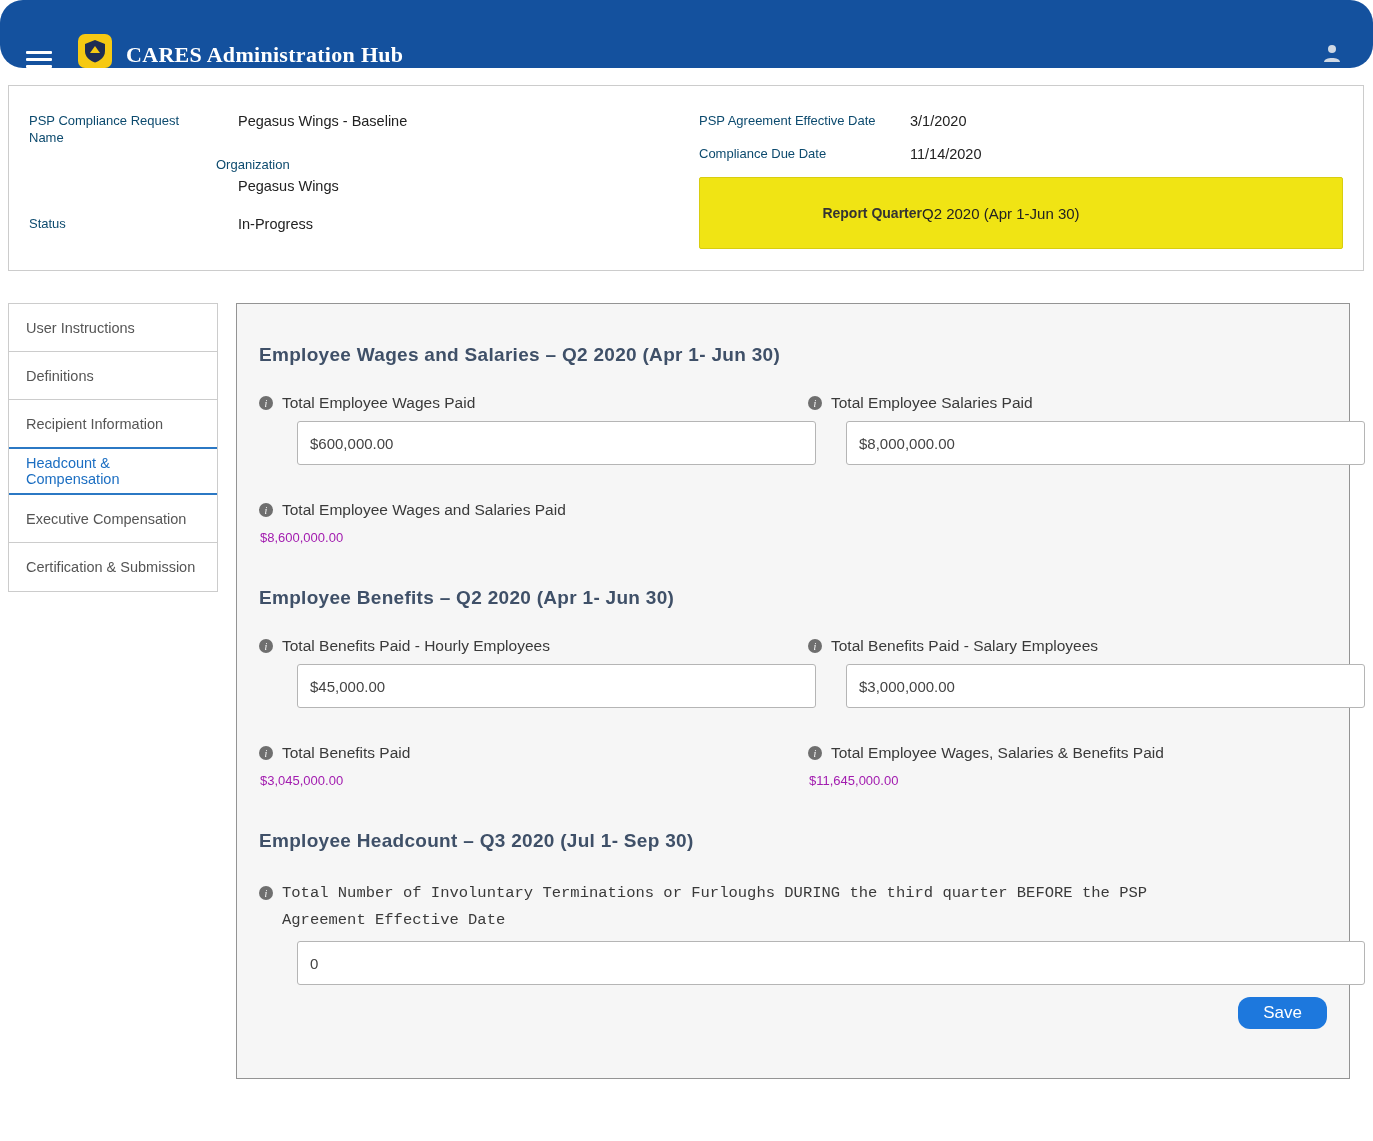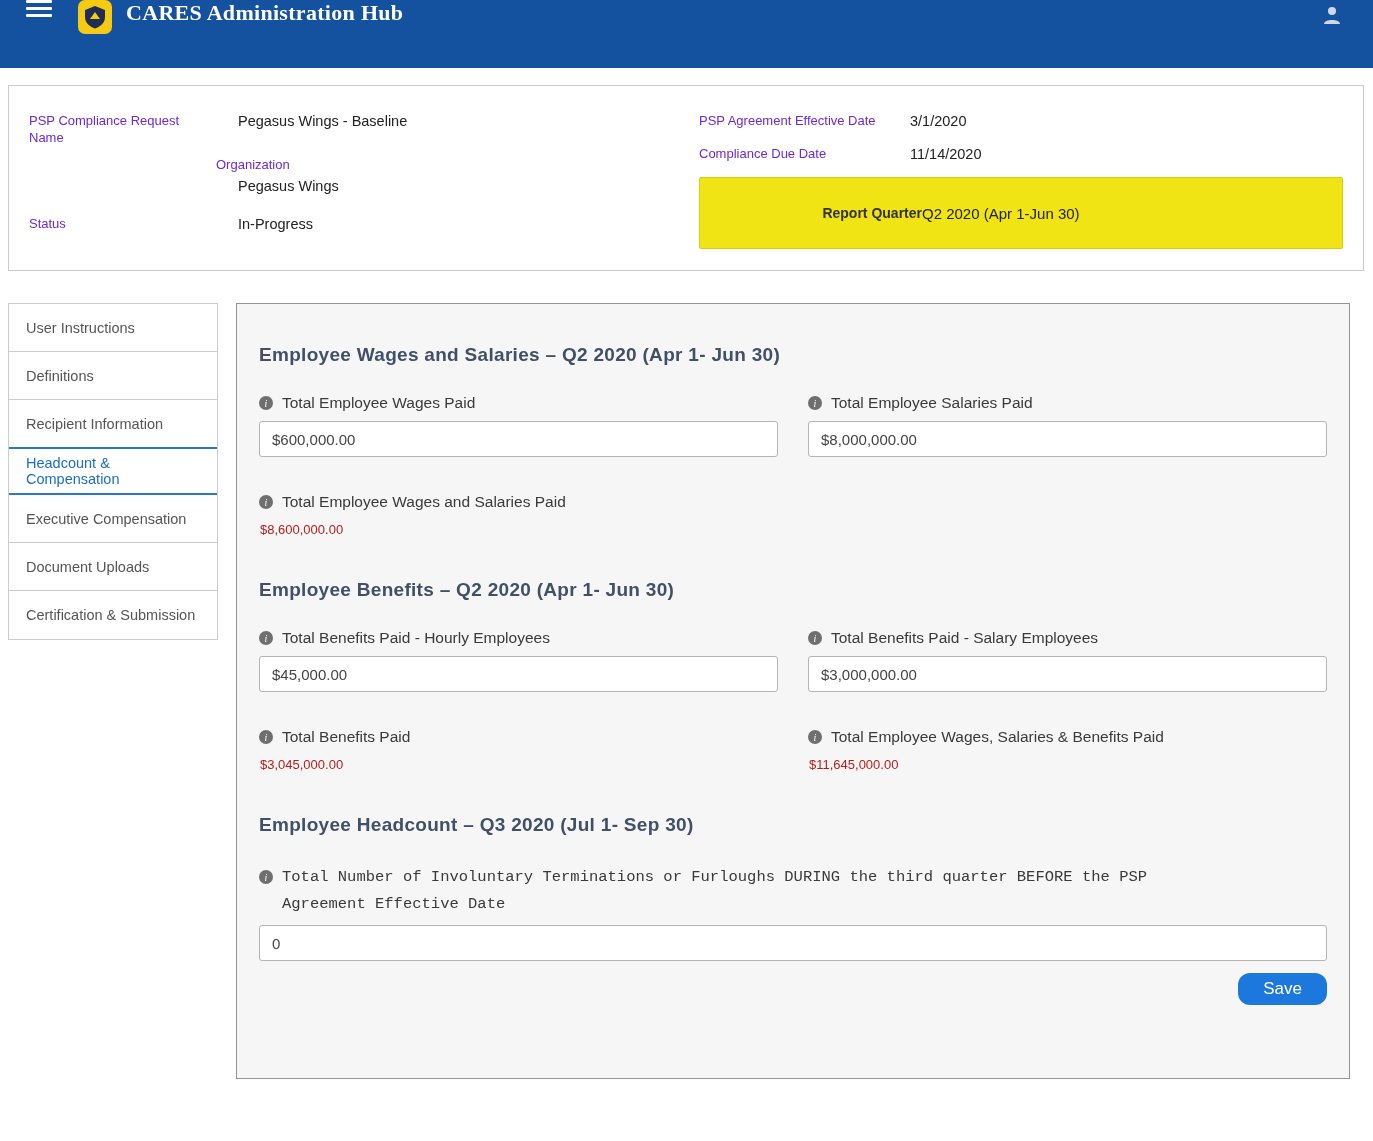--- a/index.html
+++ b/index.html
@@ -1,34 +1,34 @@
 <!DOCTYPE html>
 <html><head>
 <meta charset="utf-8">
 <style>
   * { box-sizing: border-box; }
   html,body { margin:0; padding:0; background:#fff; }
   body { font-family:"Liberation Sans", sans-serif; color:#333; }
   .page { width:1373px; height:1141px; position:relative; background:#fff; overflow:hidden; }
 
   
-  .topbar { height:68px; background:#14519e; display:flex; align-items:flex-start; padding:0 26px; }
+  .topbar { height:68px; background:#14519e; display:flex; align-items:flex-end; padding:0 26px;border-radius:23px; }
   .hamburger { width:26px; display:flex; flex-direction:column; gap:4px; cursor:pointer; margin-right:26px; }
   .hamburger span { display:block; height:3px; background:#fff; border-radius:1px; }
   .logo { width:34px; height:34px; background:#f6c913; border-radius:7px; display:flex; align-items:center; justify-content:center; margin-right:14px; }
   .app-title { color:#fff; font-family:"Liberation Serif", serif; font-size:22px; font-weight:600; letter-spacing:.3px; }
   .topbar-spacer { flex:1; }
   .avatar { width:30px; height:30px; border-radius:50%; display:flex; align-items:center; justify-content:center; cursor:pointer; }
 
   
   .summary-card { margin:17px 9px 0 8px; border:1px solid #ccc; background:#fff; height:186px; padding:26px 20px 18px 20px; display:flex; }
   .sum-left { width:670px; }
   .sum-right { flex:1; }
   .sum-row { display:flex; align-items:flex-start; }
-  .sum-label { color:#6d28d9; font-size:13px; line-height:17px; }
+  .sum-label { color:#0c4a6e; font-size:13px; line-height:17px; }
   .sum-value { color:#222; font-size:14.5px; line-height:18px; }
   .sum-left .sum-label { width:209px; flex:0 0 209px; padding-right:20px; }
   .lbl-narrow { max-width:165px; }
   .org-block { margin-left:187px; margin-top:10px; }
   .org-block .sum-label { width:auto; }
   .org-block .sum-value { margin-left:22px; margin-top:4px; }
   .row-status { margin-top:20px; }
   .sum-right .sum-label { width:211px; flex:0 0 211px; }
   .sum-right .sum-row + .sum-row { margin-top:15px; }
   .report-quarter { margin-top:14px; background:#f0e414; border:1px solid #d8cd10; border-radius:2px; height:72px; display:flex; align-items:center; padding:0 24px;text-align:right; }
@@ -40,23 +40,23 @@
   .sidebar { width:210px; flex:0 0 210px; border:1px solid #ccc; background:#fff; }
   .nav-item { height:48px; display:flex; align-items:center; padding:0 17px; font-size:14.5px; color:#555; border-bottom:1px solid #ccc; cursor:pointer; background:#fff; }
   .nav-item:last-child { border-bottom:none; }
   .nav-item.active { color:#1b6ec2; border-top:2px solid #2b78c4; border-bottom:2px solid #2b78c4; margin-top:-1px; }
 
   .panel { flex:1; margin-left:18px; background:#f6f6f6; border:1px solid #949494; padding:26px 22px 24px 22px; min-height:776px; }
   .section-title { font-size:19px; font-weight:600; color:#3f5068; letter-spacing:.3px; margin:14px 0 28px 0; }
   .grid2 { display:grid; grid-template-columns:1fr 1fr; column-gap:30px; }
   .field-label { display:flex; align-items:center; gap:9px; font-size:15.5px; color:#3a3a3a; margin-bottom:9px; }
   .info { width:14px; height:14px; border-radius:50%; background:#6f6f6f; color:#fff; font-size:10px; font-style:italic; font-family:"Liberation Serif", serif; display:inline-flex; align-items:center; justify-content:center; flex:0 0 14px; cursor:pointer; }
-  input.txt { width:100%; height:36px; border:1px solid #b5b5b5; border-radius:3px; background:#fff; font-family:"Liberation Sans", sans-serif; font-size:15px; color:#444; padding:0 12px; }
+  input.txt { width:100%; height:44px; border:1px solid #b5b5b5; border-radius:3px; background:#fff; font-family:"Liberation Sans", sans-serif; font-size:15px; color:#444; padding:0 12px;margin-left:38px; }
   .computed { margin-top:36px; }
-  .computed-value { font-size:13px; color:#b91c1c; margin-top:11px; padding-left:1px; }
+  .computed-value { font-size:13px; color:#a21caf; margin-top:11px; padding-left:1px; }
   .sect-gap { margin-top:42px; }
   .full-field { margin-top:6px; }
   .full-label { display:flex; align-items:flex-start; gap:9px; font-size:15.5px; color:#3a3a3a; line-height:27px; }
   .full-label .info { margin-top:6px; }
   .full-label .lbl-text { max-width:930px;font-family:Liberation Mono, monospace; }
   .full-field input.txt { margin-top:7px; }
   .save-row { display:flex; justify-content:flex-end; margin-top:12px; }
   .save-btn { background:#1d78dd; color:#fff; border:none; border-radius:12px; font-family:"Liberation Sans", sans-serif; font-size:17px; padding:6px 25px; cursor:pointer; }
 </style>
 </head>
@@ -117,21 +117,20 @@
     </div>
   </section>
 
   <div class="main">
     <nav class="sidebar">
       <div class="nav-item">User Instructions</div>
       <div class="nav-item">Definitions</div>
       <div class="nav-item">Recipient Information</div>
       <div class="nav-item active">Headcount &amp; Compensation</div>
       <div class="nav-item">Executive Compensation</div>
-      <div class="nav-item">Document Uploads</div>
       <div class="nav-item">Certification &amp; Submission</div>
     </nav>
 
     <section class="panel">
 
       <h2 class="section-title">Employee Wages and Salaries – Q2 2020 (Apr 1- Jun 30)</h2>
       <div class="grid2">
         <div>
           <div class="field-label">
             <span class="info">i</span>

